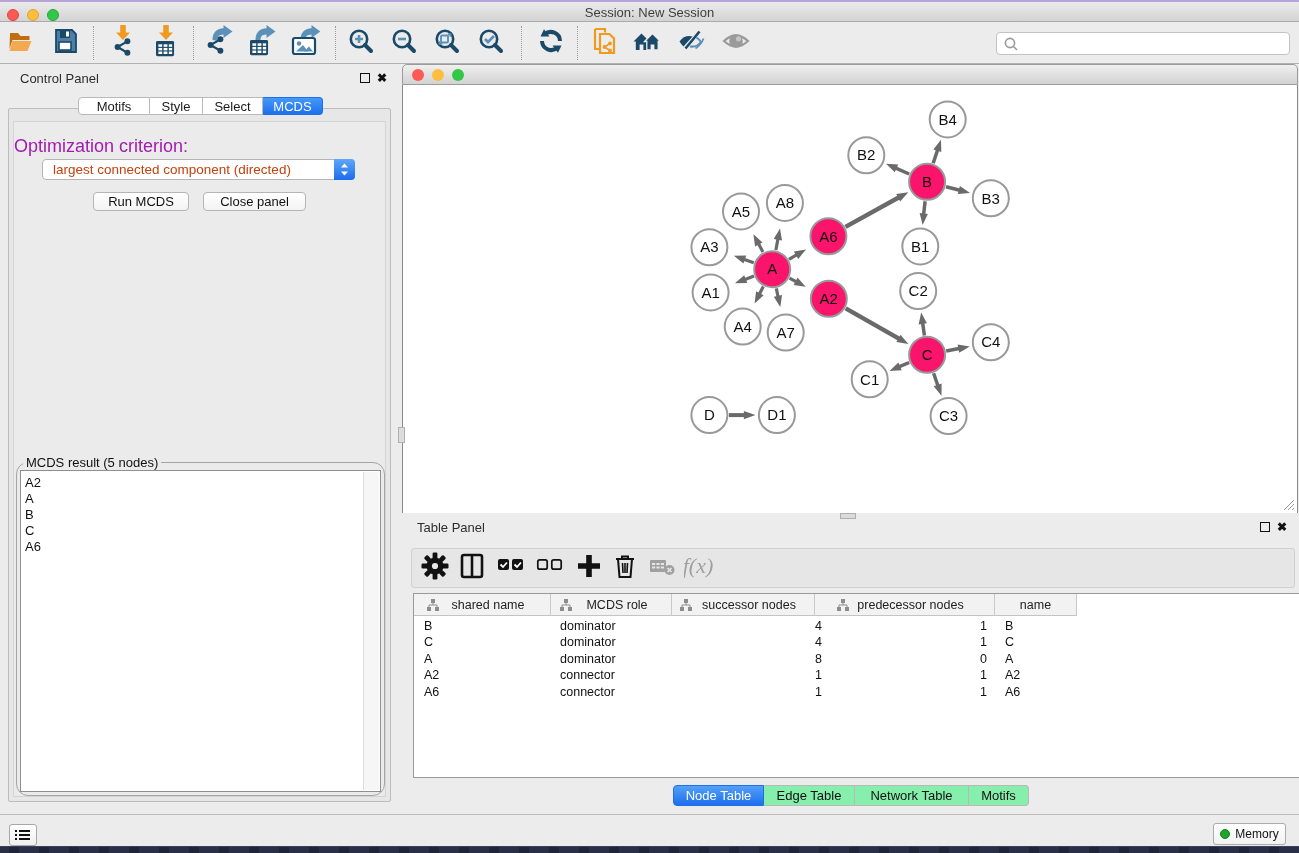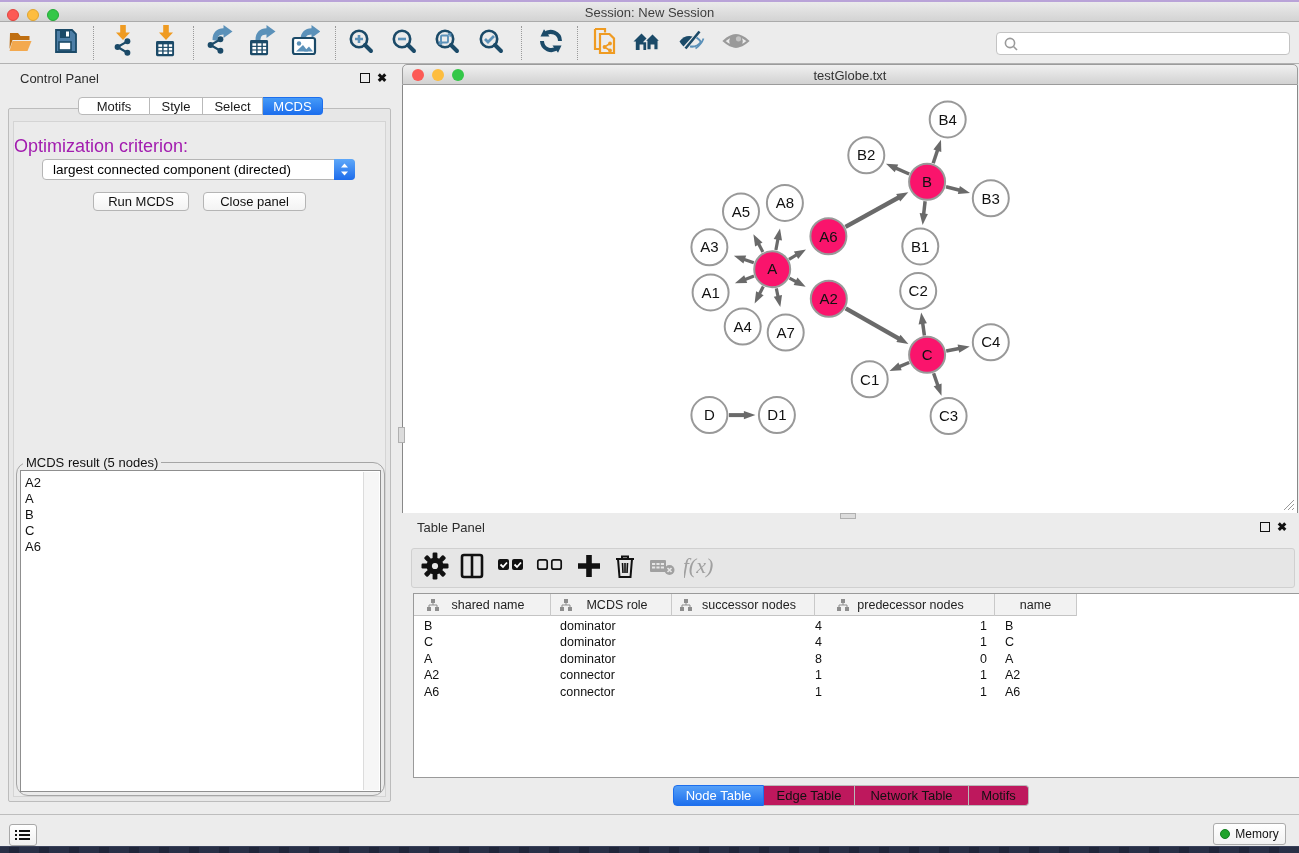--- a/index.html
+++ b/index.html
@@ -46,21 +46,21 @@
 #gbody{position:absolute;left:0;top:21px;width:896px;height:429px;background:#fff;border:1px solid #888;border-top:none}
 
 #tpanel{left:402px;top:513px;width:897px;height:296px;background:#ececec}
 #ttoolbar{position:absolute;left:9px;top:35px;width:884px;height:40px;background:#e6e6e6;border:1px solid #d0d0d0;border-radius:3px}
 #ttable{position:absolute;left:11px;top:80px;width:954px;height:185px;background:#fff;border:1px solid #9a9a9a}
 #thead{position:absolute;left:0;top:0;height:22px;background:#f2f2f2;border-bottom:1px solid #c4c4c4}
 .hcell{position:absolute;top:0;height:22px;border-right:1px solid #c9c9c9;font-size:12.5px;color:#222;
  display:flex;align-items:center;justify-content:center;padding-left:12px}
 .trow{position:absolute;font-size:12.5px;color:#111;height:16px;line-height:16px}
 .btabs{position:absolute;display:flex;height:21px}
-.btab{font-size:13px;color:#111;background:#be185d;border:1px solid #b9b9b9;border-left:none;display:flex;align-items:center;justify-content:center}
+.btab{font-size:13px;color:#111;background:#86efac;border:1px solid #b9b9b9;border-left:none;display:flex;align-items:center;justify-content:center}
 .btab.first{border-left:1px solid #b9b9b9;border-radius:4px 0 0 4px}
 .btab.last{border-radius:0 4px 4px 0}
 .btab.sel{background:linear-gradient(#55a0f8,#1d6fed);color:#fff;border-color:#1d6fed}
 
 #statusbar{left:0;top:814px;width:1299px;height:33px;background:#ececec;border-top:1px solid #bdbdbd}
 #hambtn{position:absolute;left:9px;top:9px;width:28px;height:22px;background:linear-gradient(#fff,#f0f0f0);border:1px solid #a8a8a8;border-radius:3px}
 #membtn{position:absolute;right:13px;top:8px;width:73px;height:22px;background:linear-gradient(#fff,#f2f2f2);border:1px solid #ababab;border-radius:3px;
  font-size:12px;color:#111;display:flex;align-items:center;justify-content:center;gap:5px}
 #memdot{width:10px;height:10px;border-radius:50%;background:#1fa32b;border:1px solid #128020}
 #desk{left:0;top:846px;width:1299px;height:7px;background:#222940;border-top:1px solid #39415a;background-image:
@@ -253,21 +253,21 @@
   <div class="tabs" style="left:78px;top:33px">
     <div class="tab first" style="width:72px">Motifs</div>
     <div class="tab" style="width:53px">Style</div>
     <div class="tab" style="width:60px">Select</div>
     <div class="tab sel last" style="width:60px">MCDS</div>
   </div>
   <div id="cp-inner">
     <div id="cp-content">
       <div style="position:absolute;left:0;width:100%;top:14px;font-size:18px;color:#a21caf">Optimization criterion:</div>
       <div id="combo" style="left:28px;top:37px;width:313px;height:21px">
-        <div style="position:absolute;left:10px;top:2px;font-size:13.5px;color:#000000">largest connected component (directed)</div>
+        <div style="position:absolute;left:10px;top:2px;font-size:13.5px;color:#c2410c">largest connected component (directed)</div>
         <div class="cap">
           <svg width="21" height="21">
               <path d="M10.5 4.5 L14 8.5 L7 8.5 Z" fill="#fff"></path>
               <path d="M10.5 16.5 L14 12.5 L7 12.5 Z" fill="#fff"></path>
             </svg>
         </div>
       </div>
       <div class="btn" style="left:79px;top:70px;width:96px;height:19px">Run MCDS</div>
       <div class="btn" style="left:189px;top:70px;width:103px;height:19px">Close panel</div>
       <div id="fieldset" style="left:2px;top:340px;width:369px;height:334px">
@@ -282,21 +282,20 @@
         </div>
       </div>
     </div>
   </div>
 </div>
 <div id="gwin" class="abs">
   <div id="gtitle">
     <div class="tl" style="left:9px;top:4px;background:#fc5a55"></div>
     <div class="tl" style="left:29px;top:4px;background:#fdbd3f"></div>
     <div class="tl" style="left:49px;top:4px;background:#33c748"></div>
-    <div class="title">testGlobe.txt</div>
   </div>
   <div id="gbody">
 <svg width="893" height="427" style="position:absolute;left:0;top:0" font-family="Liberation Sans, sans-serif">
         <line x1="351.0" y1="191.1" x2="340.8" y2="194.9" stroke="#6a6a6a" stroke-width="3.2"></line>
         <polygon points="331.9,198.2 341.2,190.3 344.2,198.1" fill="#6a6a6a"></polygon>
         <line x1="350.8" y1="177.8" x2="339.9" y2="173.9" stroke="#6a6a6a" stroke-width="3.2"></line>
         <polygon points="330.9,170.8 343.2,170.6 340.4,178.6" fill="#6a6a6a"></polygon>
         <line x1="360.3" y1="201.5" x2="355.9" y2="210.0" stroke="#6a6a6a" stroke-width="3.2"></line>
         <polygon points="351.6,218.5 353.1,206.3 360.6,210.2" fill="#6a6a6a"></polygon>
         <line x1="359.9" y1="167.0" x2="354.9" y2="157.6" stroke="#6a6a6a" stroke-width="3.2"></line>

